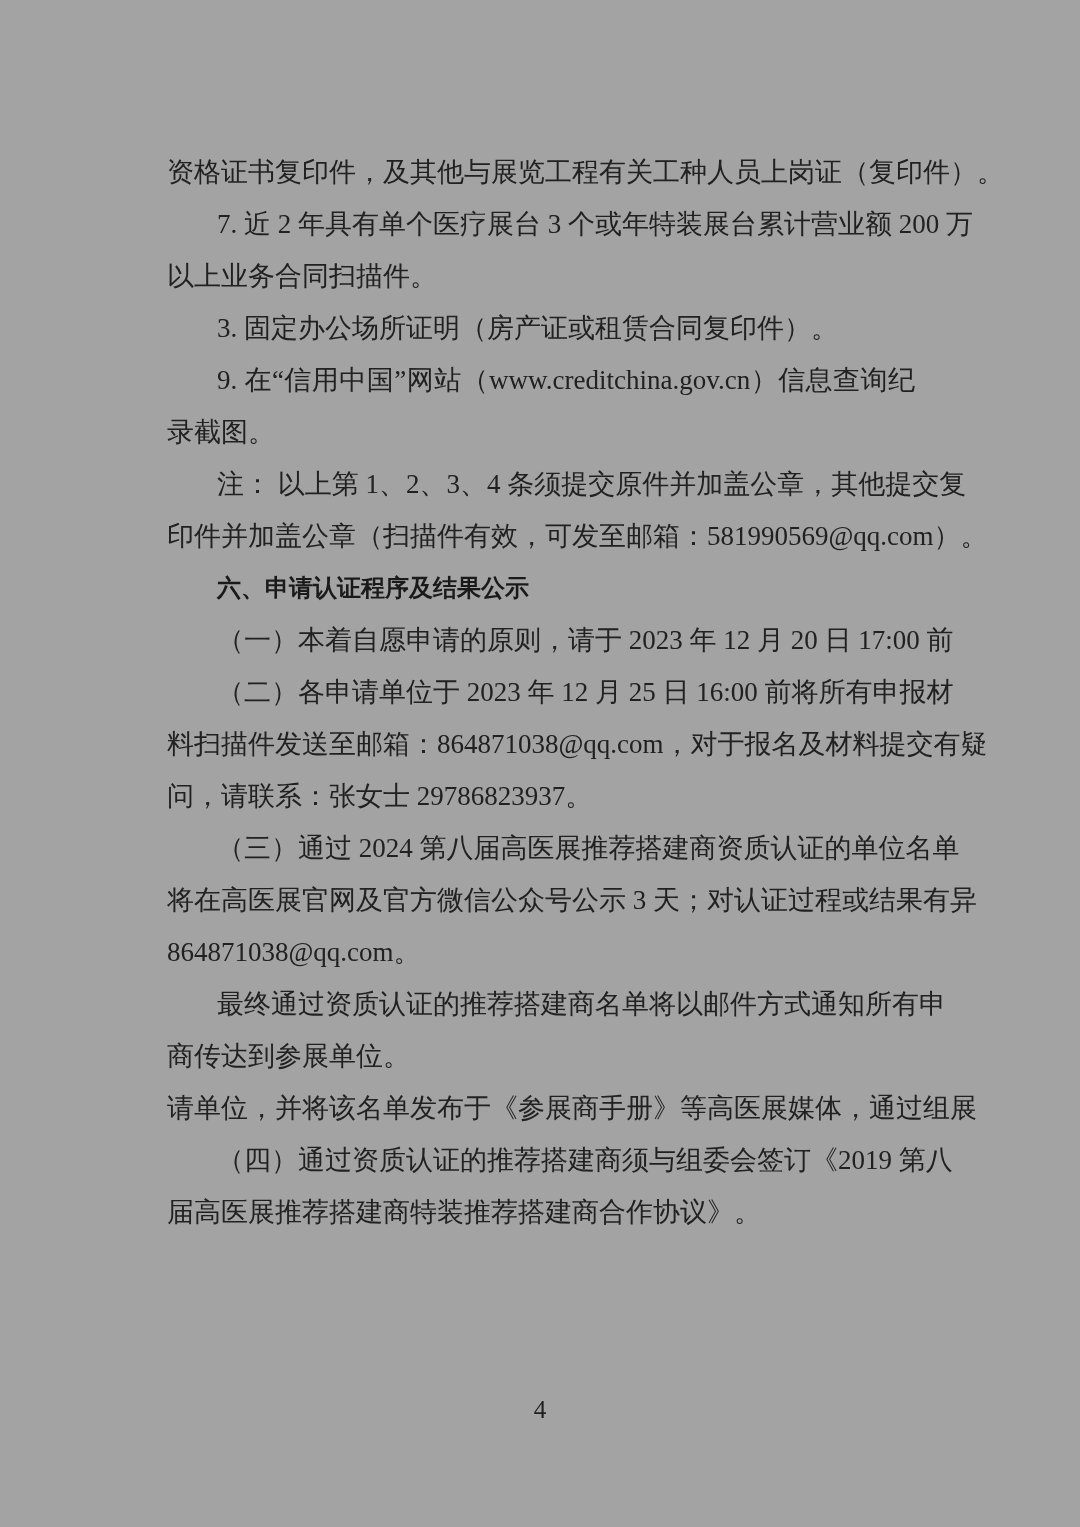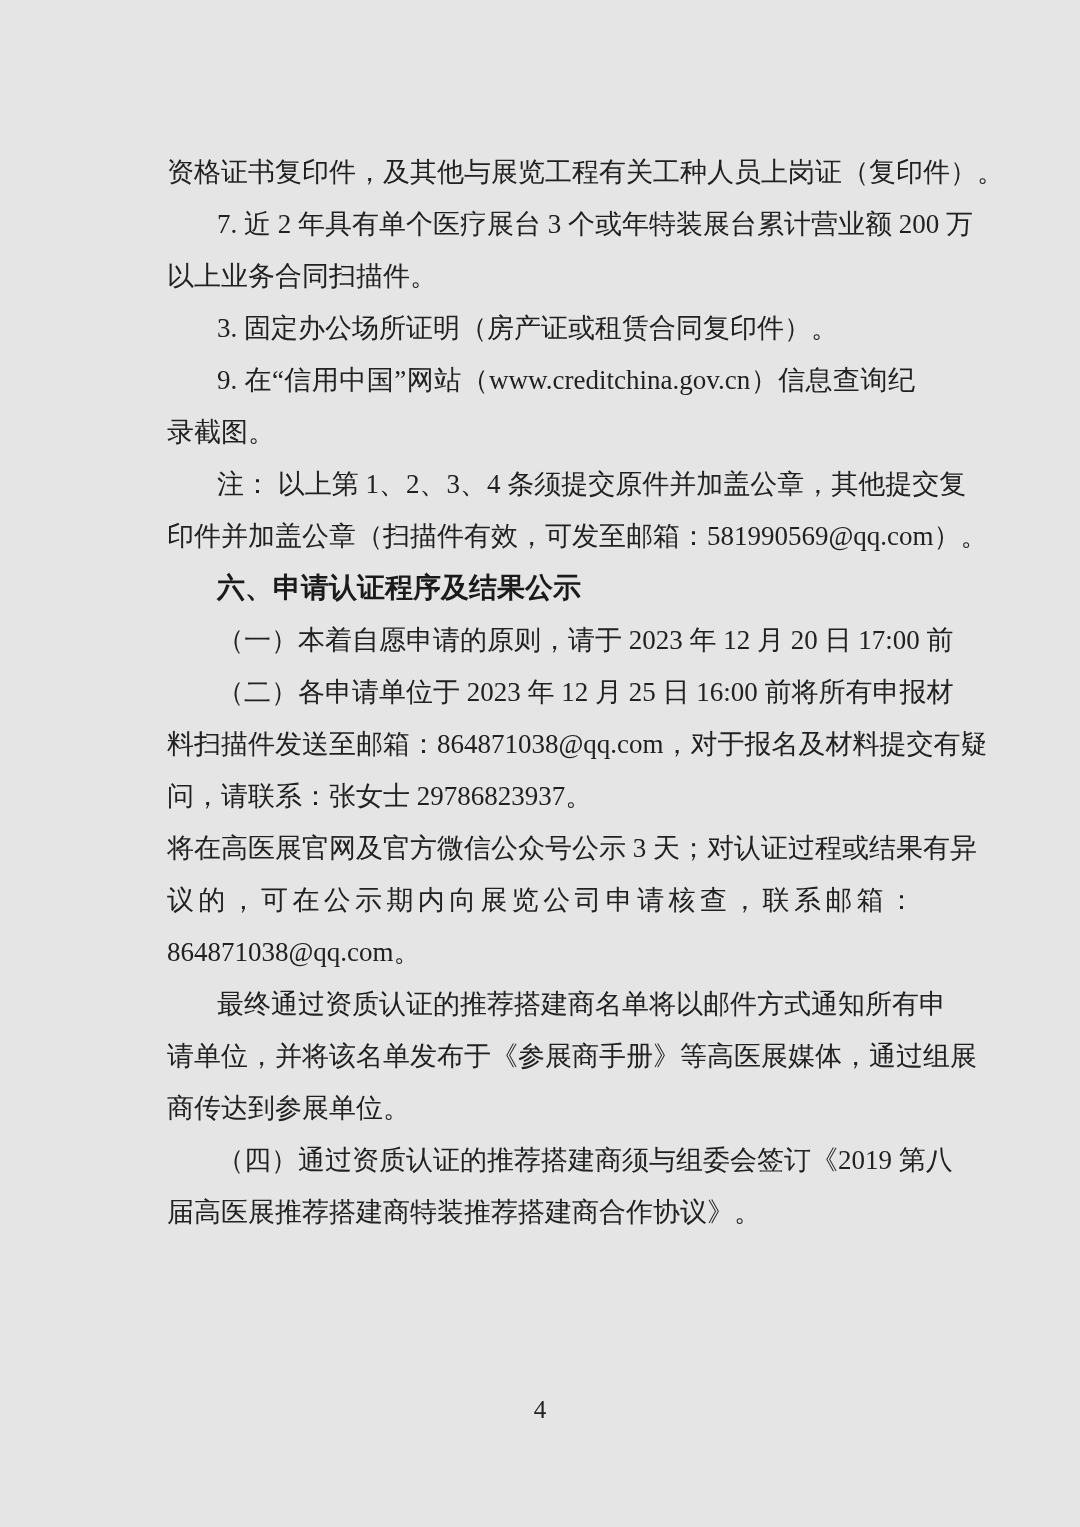--- a/index.html
+++ b/index.html
@@ -8,21 +8,21 @@
     height: 1527px;
     background: #ffffff;
     position: relative;
     overflow: hidden;
     font-family: "Liberation Serif", "DejaVu Serif", serif;
     color: #212121;
   }
   .page {
     position: absolute;
     inset: 0;
-    background: #e5e5e5;
+    background: #a3a3a3;
   }
   .text-block {
     position: absolute;
     left: 167px;
     top: 146px;
     width: 748px;
   }
   .ln {
     font-size: 27px;
     line-height: 52px;
@@ -34,21 +34,21 @@
   }
   .ln.end {
     text-align-last: left;
   }
   .ind {
     text-indent: 50px;
   }
   .heading {
     font-family: "Liberation Sans", "DejaVu Sans", sans-serif;
     font-weight: 700;
-    font-size: 28px;
+    font-size: 24px;
     text-align-last: left;
     color: #1a1a1a;
   }
   .page-number {
     position: absolute;
     top: 1384px;
     left: 0;
     width: 100%;
     text-align: center;
     font-size: 25px;
@@ -67,26 +67,26 @@
     <div class="ln ind end">3. 固定办公场所证明（房产证或租赁合同复印件）。</div>
     <div class="ln ind">9. 在“信用中国”网站（www.creditchina.gov.cn）信息查询纪</div>
     <div class="ln end">录截图。</div>
     <div class="ln ind">注： 以上第 1、2、3、4 条须提交原件并加盖公章，其他提交复</div>
     <div class="ln end">印件并加盖公章（扫描件有效，可发至邮箱：581990569@qq.com）。</div>
     <div class="ln ind heading">六、申请认证程序及结果公示</div>
     <div class="ln ind">（一）本着自愿申请的原则，请于 2023 年 12 月 20 日 17:00 前</div>
     <div class="ln ind">（二）各申请单位于 2023 年 12 月 25 日 16:00 前将所有申报材</div>
     <div class="ln">料扫描件发送至邮箱：864871038@qq.com，对于报名及材料提交有疑</div>
     <div class="ln end">问，请联系：张女士 29786823937。</div>
+    <div class="ln ind">（三）通过 2024 第八届高医展推荐搭建商资质认证的单位名单</div>
     <div class="ln">将在高医展官网及官方微信公众号公示 3 天；对认证过程或结果有异</div>
-    <div class="ln">议的，可在公示期内向展览公司申请核查，联系邮箱：</div>
     <div class="ln end">864871038@qq.com。</div>
     <div class="ln ind">最终通过资质认证的推荐搭建商名单将以邮件方式通知所有申</div>
+    <div class="ln end">商传达到参展单位。</div>
     <div class="ln">请单位，并将该名单发布于《参展商手册》等高医展媒体，通过组展</div>
-    <div class="ln end">商传达到参展单位。</div>
     <div class="ln ind">（四）通过资质认证的推荐搭建商须与组委会签订《2019 第八</div>
     <div class="ln end">届高医展推荐搭建商特装推荐搭建商合作协议》。</div>
   </section>
 
   <footer>
     <div class="page-number">4</div>
   </footer>
 </main>
 
 </body></html>

